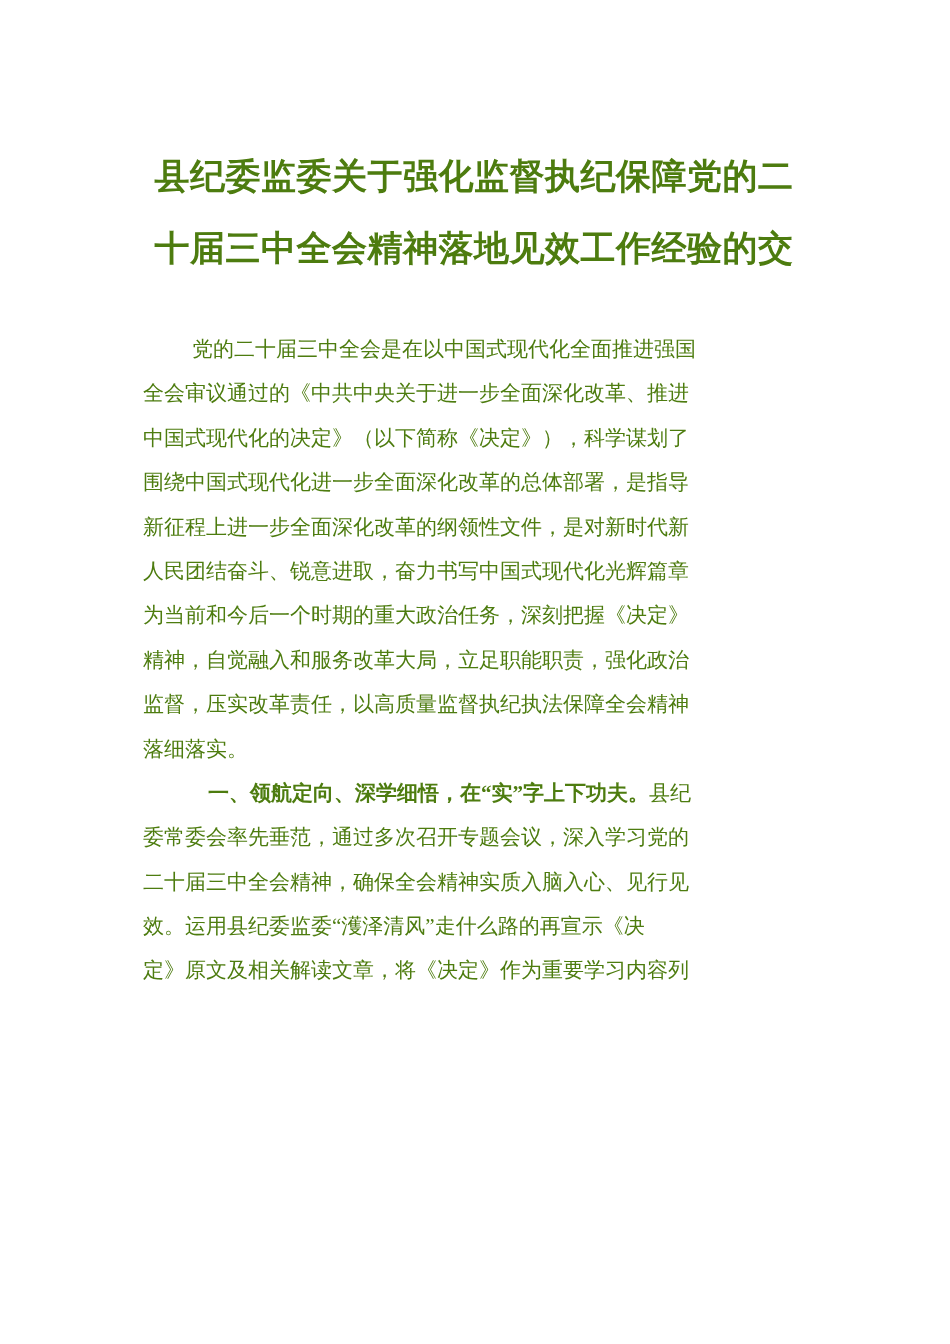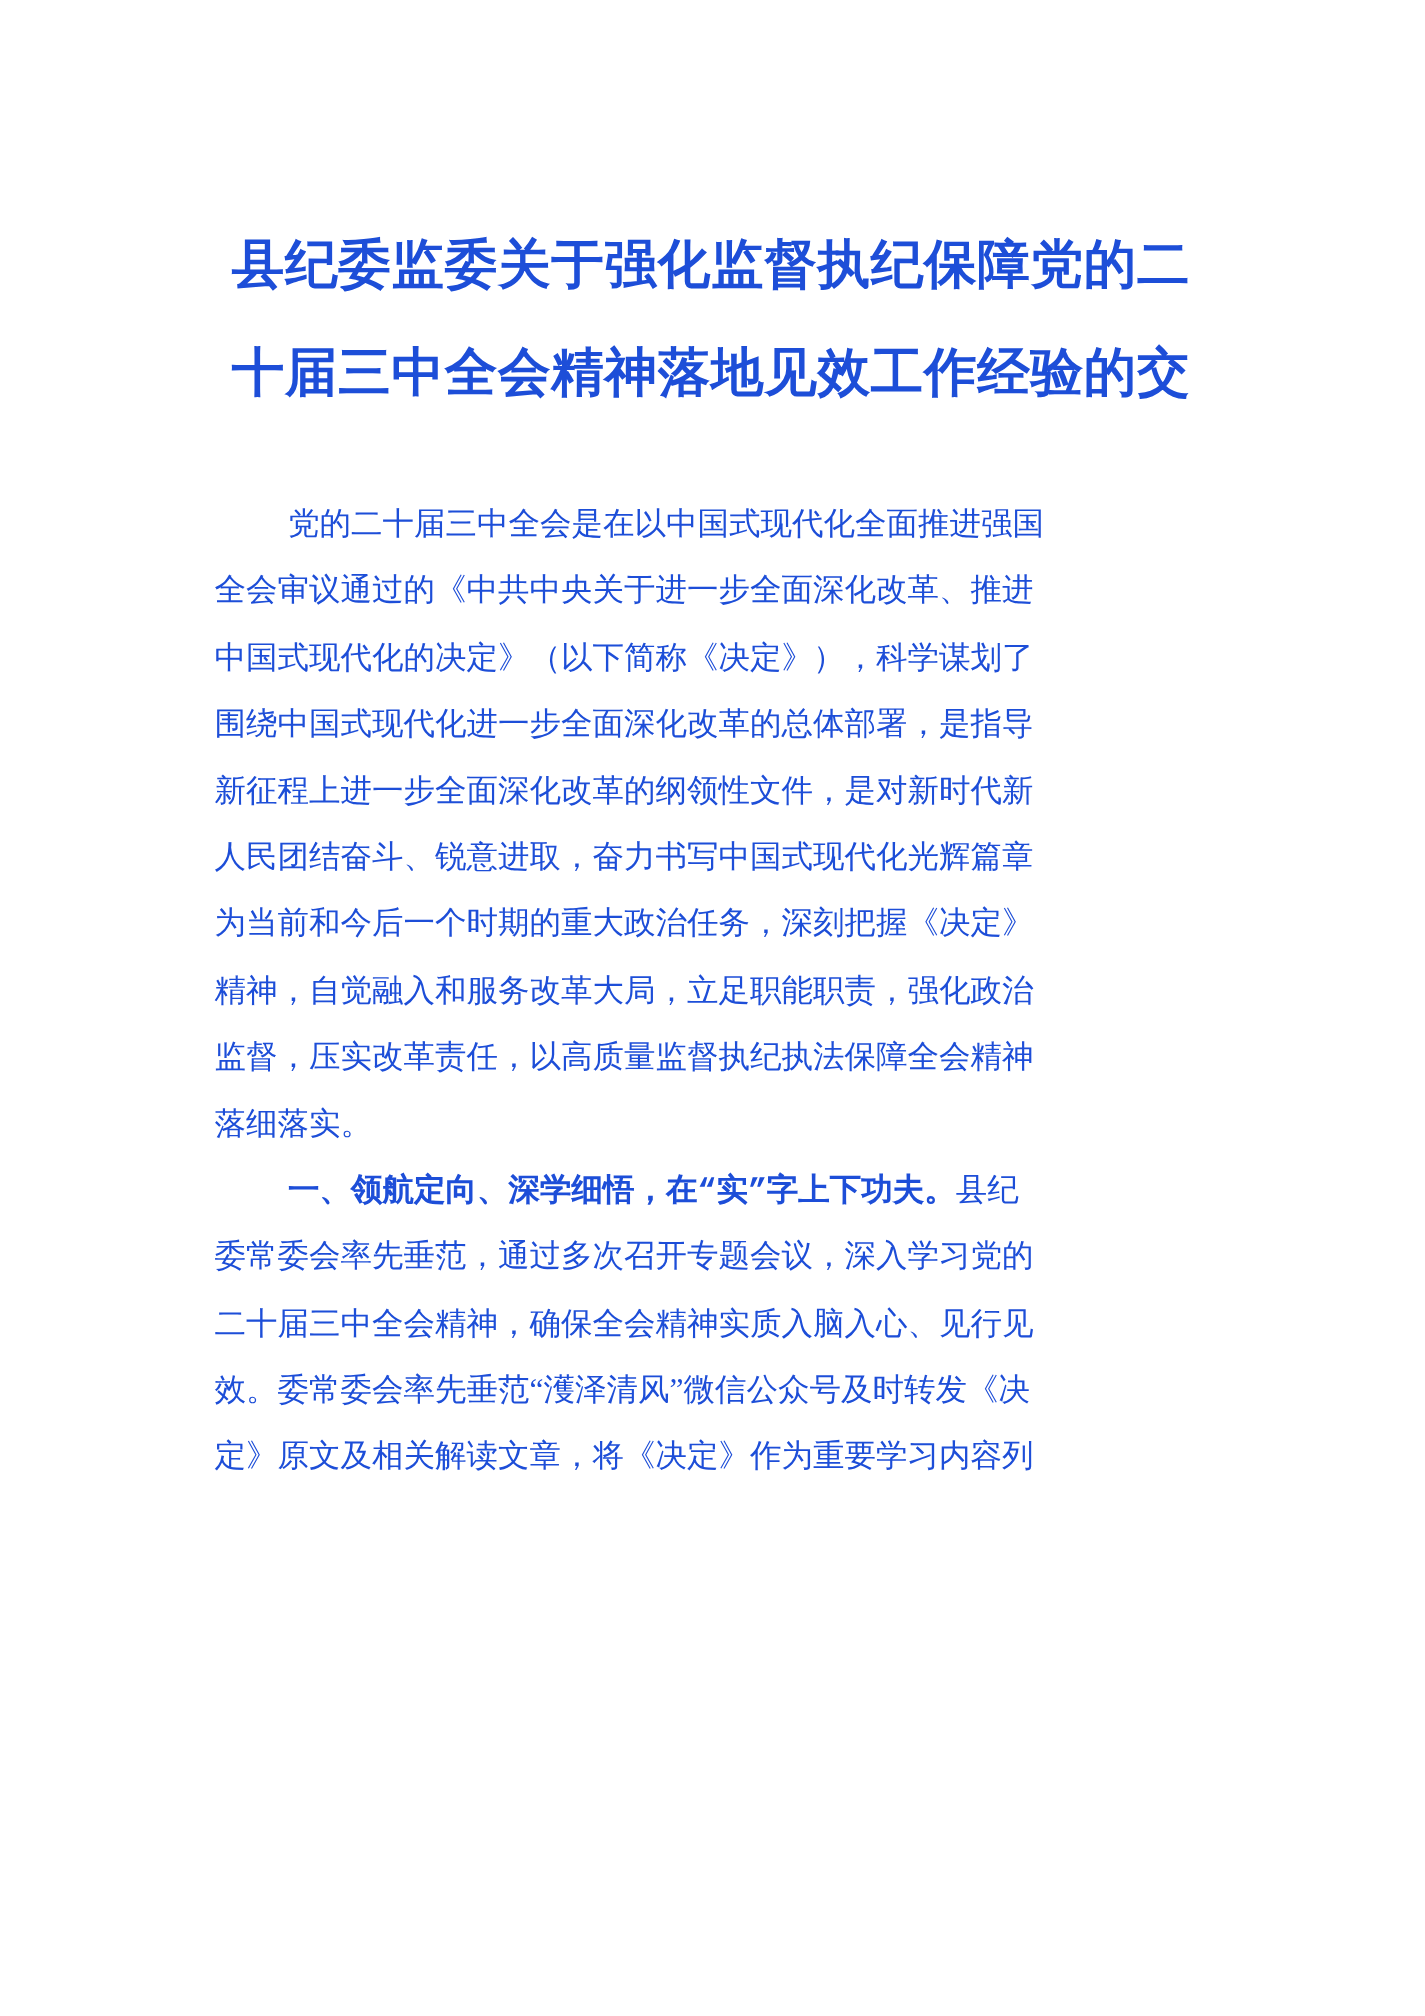--- a/index.html
+++ b/index.html
@@ -5,21 +5,21 @@
   html, body {
     margin: 0;
     padding: 0;
     background: #ffffff;
   }
   .page {
     position: relative;
     width: 950px;
     height: 1344px;
     background: #ffffff;
-    color: #1d4ed8;
+    color: #4d7c0f;
     overflow: hidden;
     font-family: "Liberation Serif", "DejaVu Serif", serif;
   }
   .content {
     padding: 141px 145px 0 143px;
   }
   .doc-title {
     text-align: center;
     font-weight: bold;
     font-size: 35px;
@@ -41,22 +41,23 @@
     white-space: nowrap;
   }
   .line.indent {
     text-indent: 49px;
   }
   .seg {
     font-family: "Liberation Serif", "DejaVu Serif", serif;
     font-weight: normal;
   }
   .seg-bold {
-    font-family: Liberation Mono, monospace;
+    font-family: Liberation Serif, serif;
     font-weight: bold;
+    margin-left: 16px;
   }
 </style>
 </head>
 <body>
 
 <div class="page">
   <div class="content">
     <div class="doc-title">
       <div class="title-line">县纪委监委关于强化监督执纪保障党的二</div>
       <div class="title-line">十届三中全会精神落地见效工作经验的交</div>
@@ -71,18 +72,18 @@
           <div class="line"><span class="seg">人民团结奋斗、锐意进取，奋力书写中国式现代化光辉篇章</span></div>
           <div class="line"><span class="seg">为当前和今后一个时期的重大政治任务，深刻把握《决定》</span></div>
           <div class="line"><span class="seg">精神，自觉融入和服务改革大局，立足职能职责，强化政治</span></div>
           <div class="line"><span class="seg">监督，压实改革责任，以高质量监督执纪执法保障全会精神</span></div>
           <div class="line"><span class="seg">落细落实。</span></div>
         </div>
         <div>
           <div class="line indent"><span class="seg seg-bold">一、领航定向、深学细悟，在“实”字上下功夫。</span><span class="seg">县纪</span></div>
           <div class="line"><span class="seg">委常委会率先垂范，通过多次召开专题会议，深入学习党的</span></div>
           <div class="line"><span class="seg">二十届三中全会精神，确保全会精神实质入脑入心、见行见</span></div>
-          <div class="line"><span class="seg">效。委常委会率先垂范“濩泽清风”微信公众号及时转发《决</span></div>
+          <div class="line"><span class="seg">效。运用县纪委监委“濩泽清风”走什么路的再宣示《决</span></div>
           <div class="line"><span class="seg">定》原文及相关解读文章，将《决定》作为重要学习内容列</span></div>
         </div>
       </div>
   </div>
 </div>
 
 </body></html>

